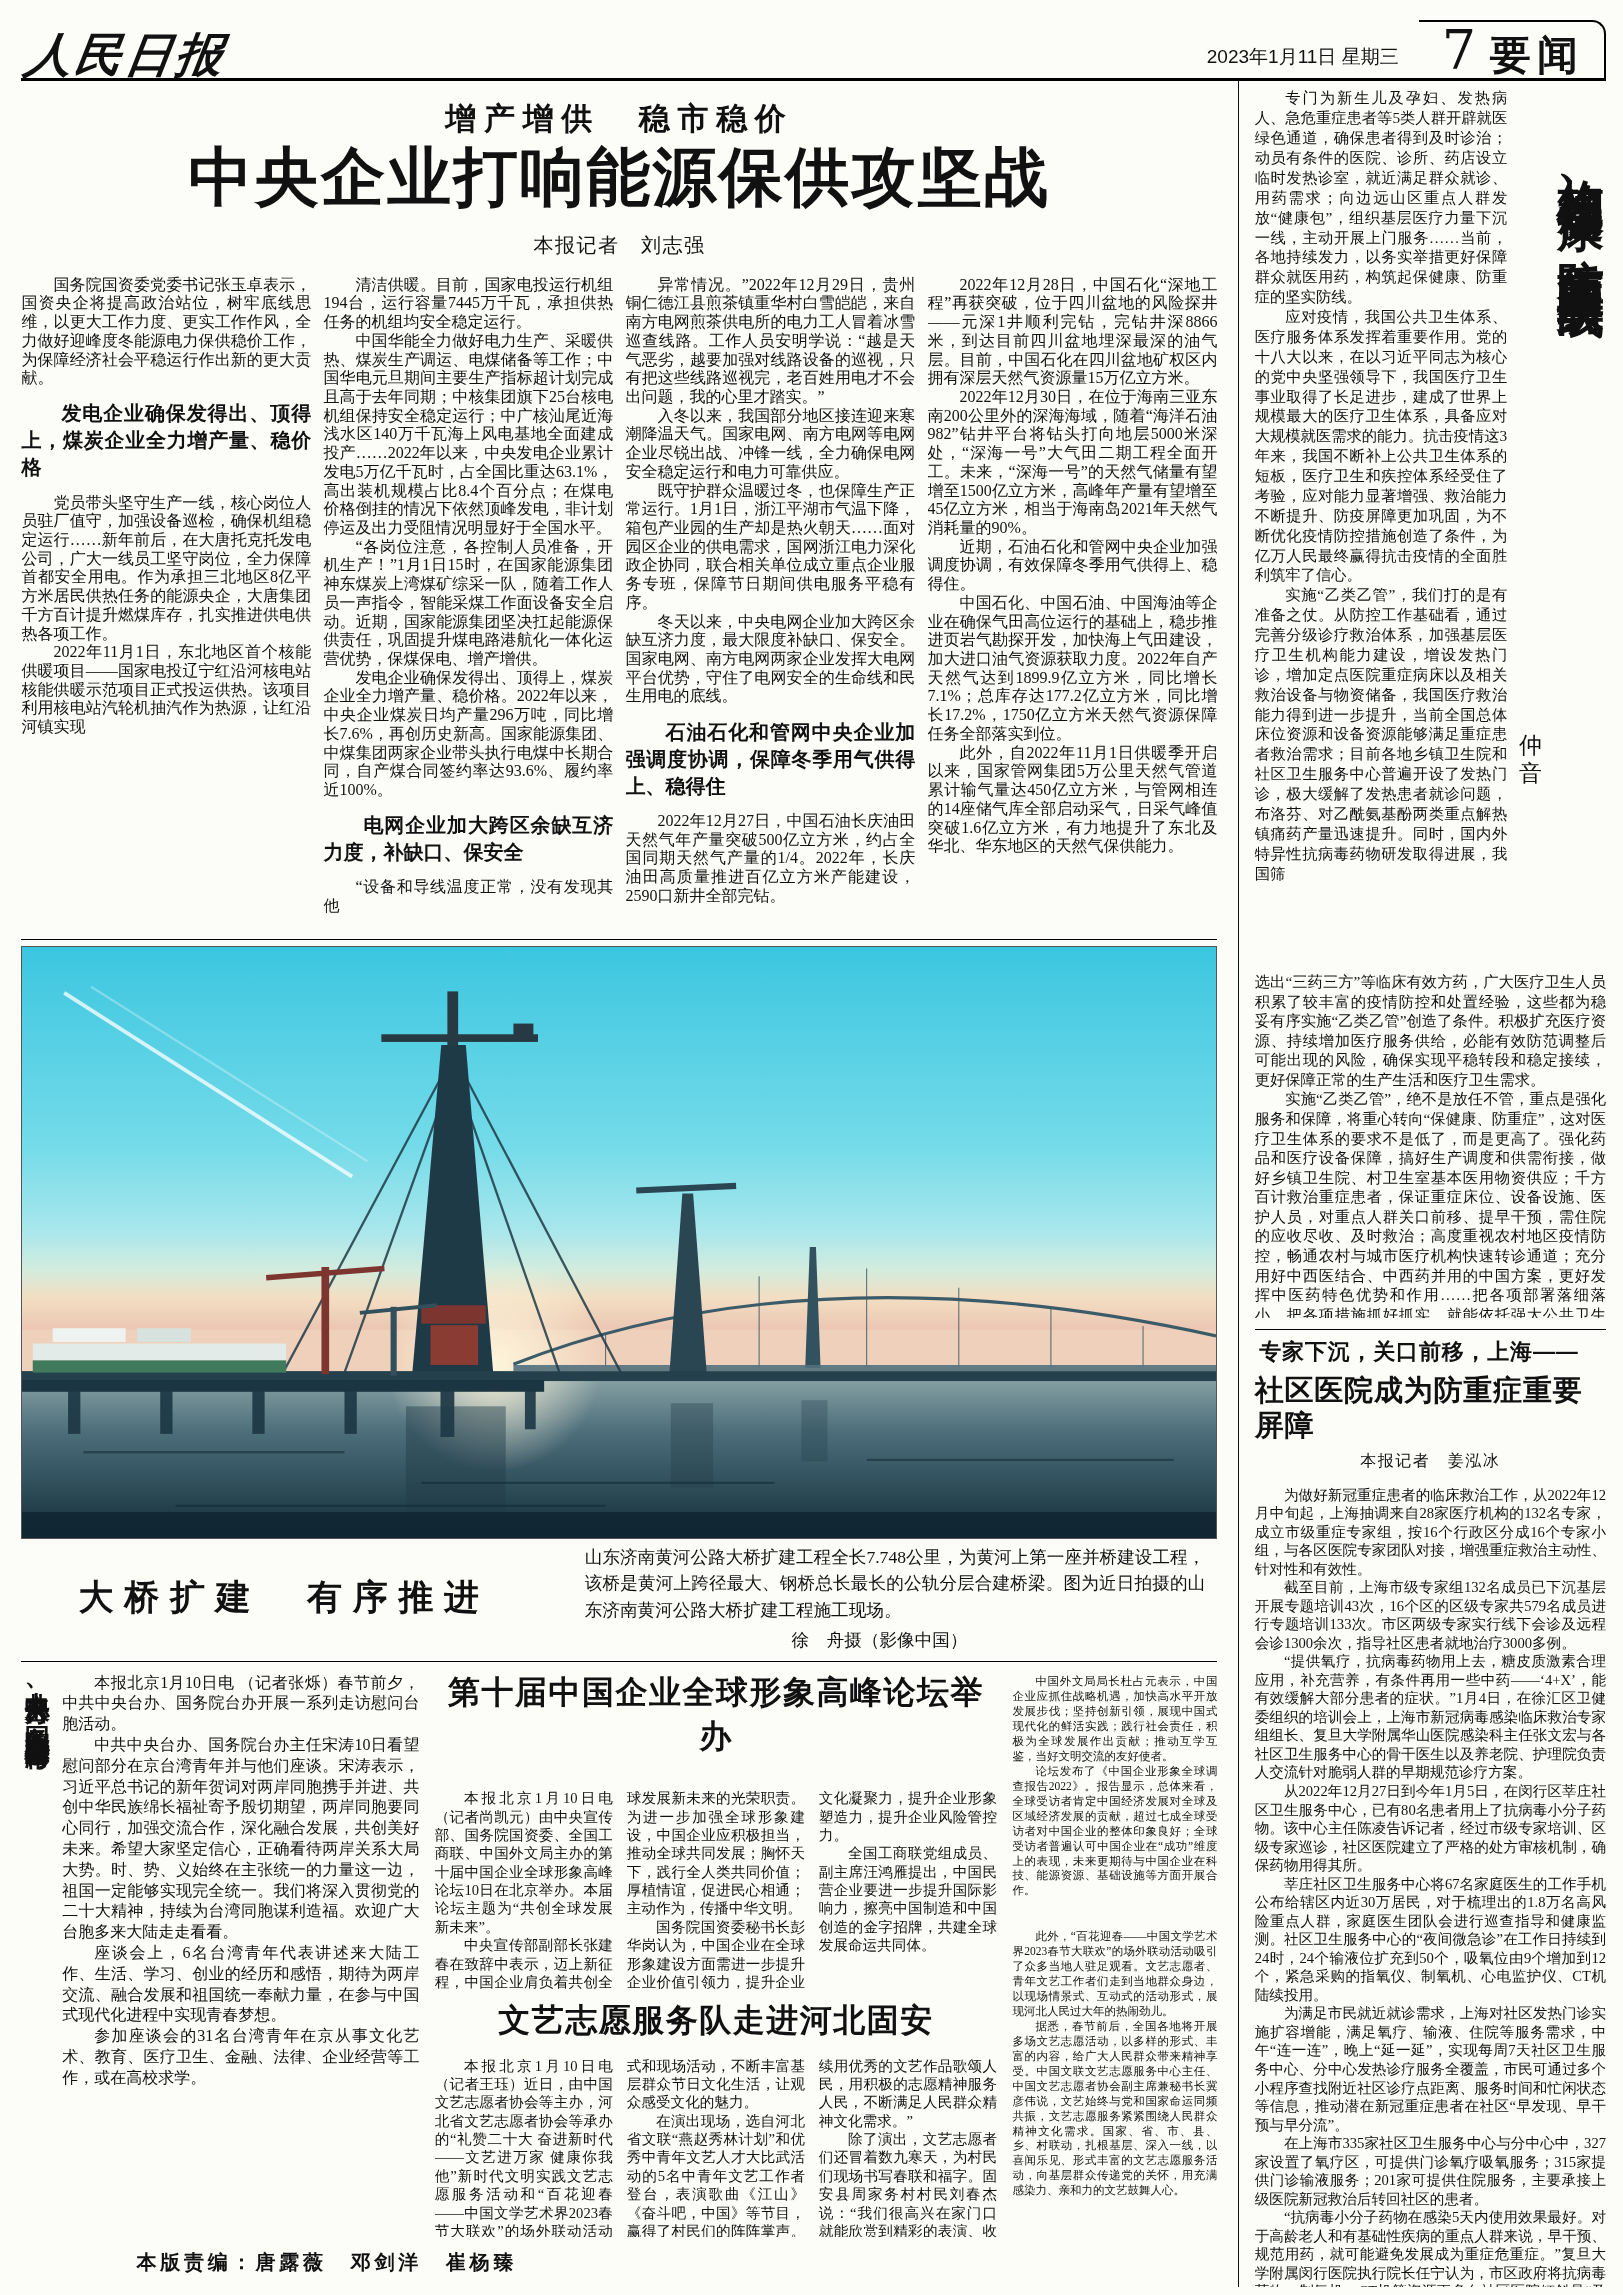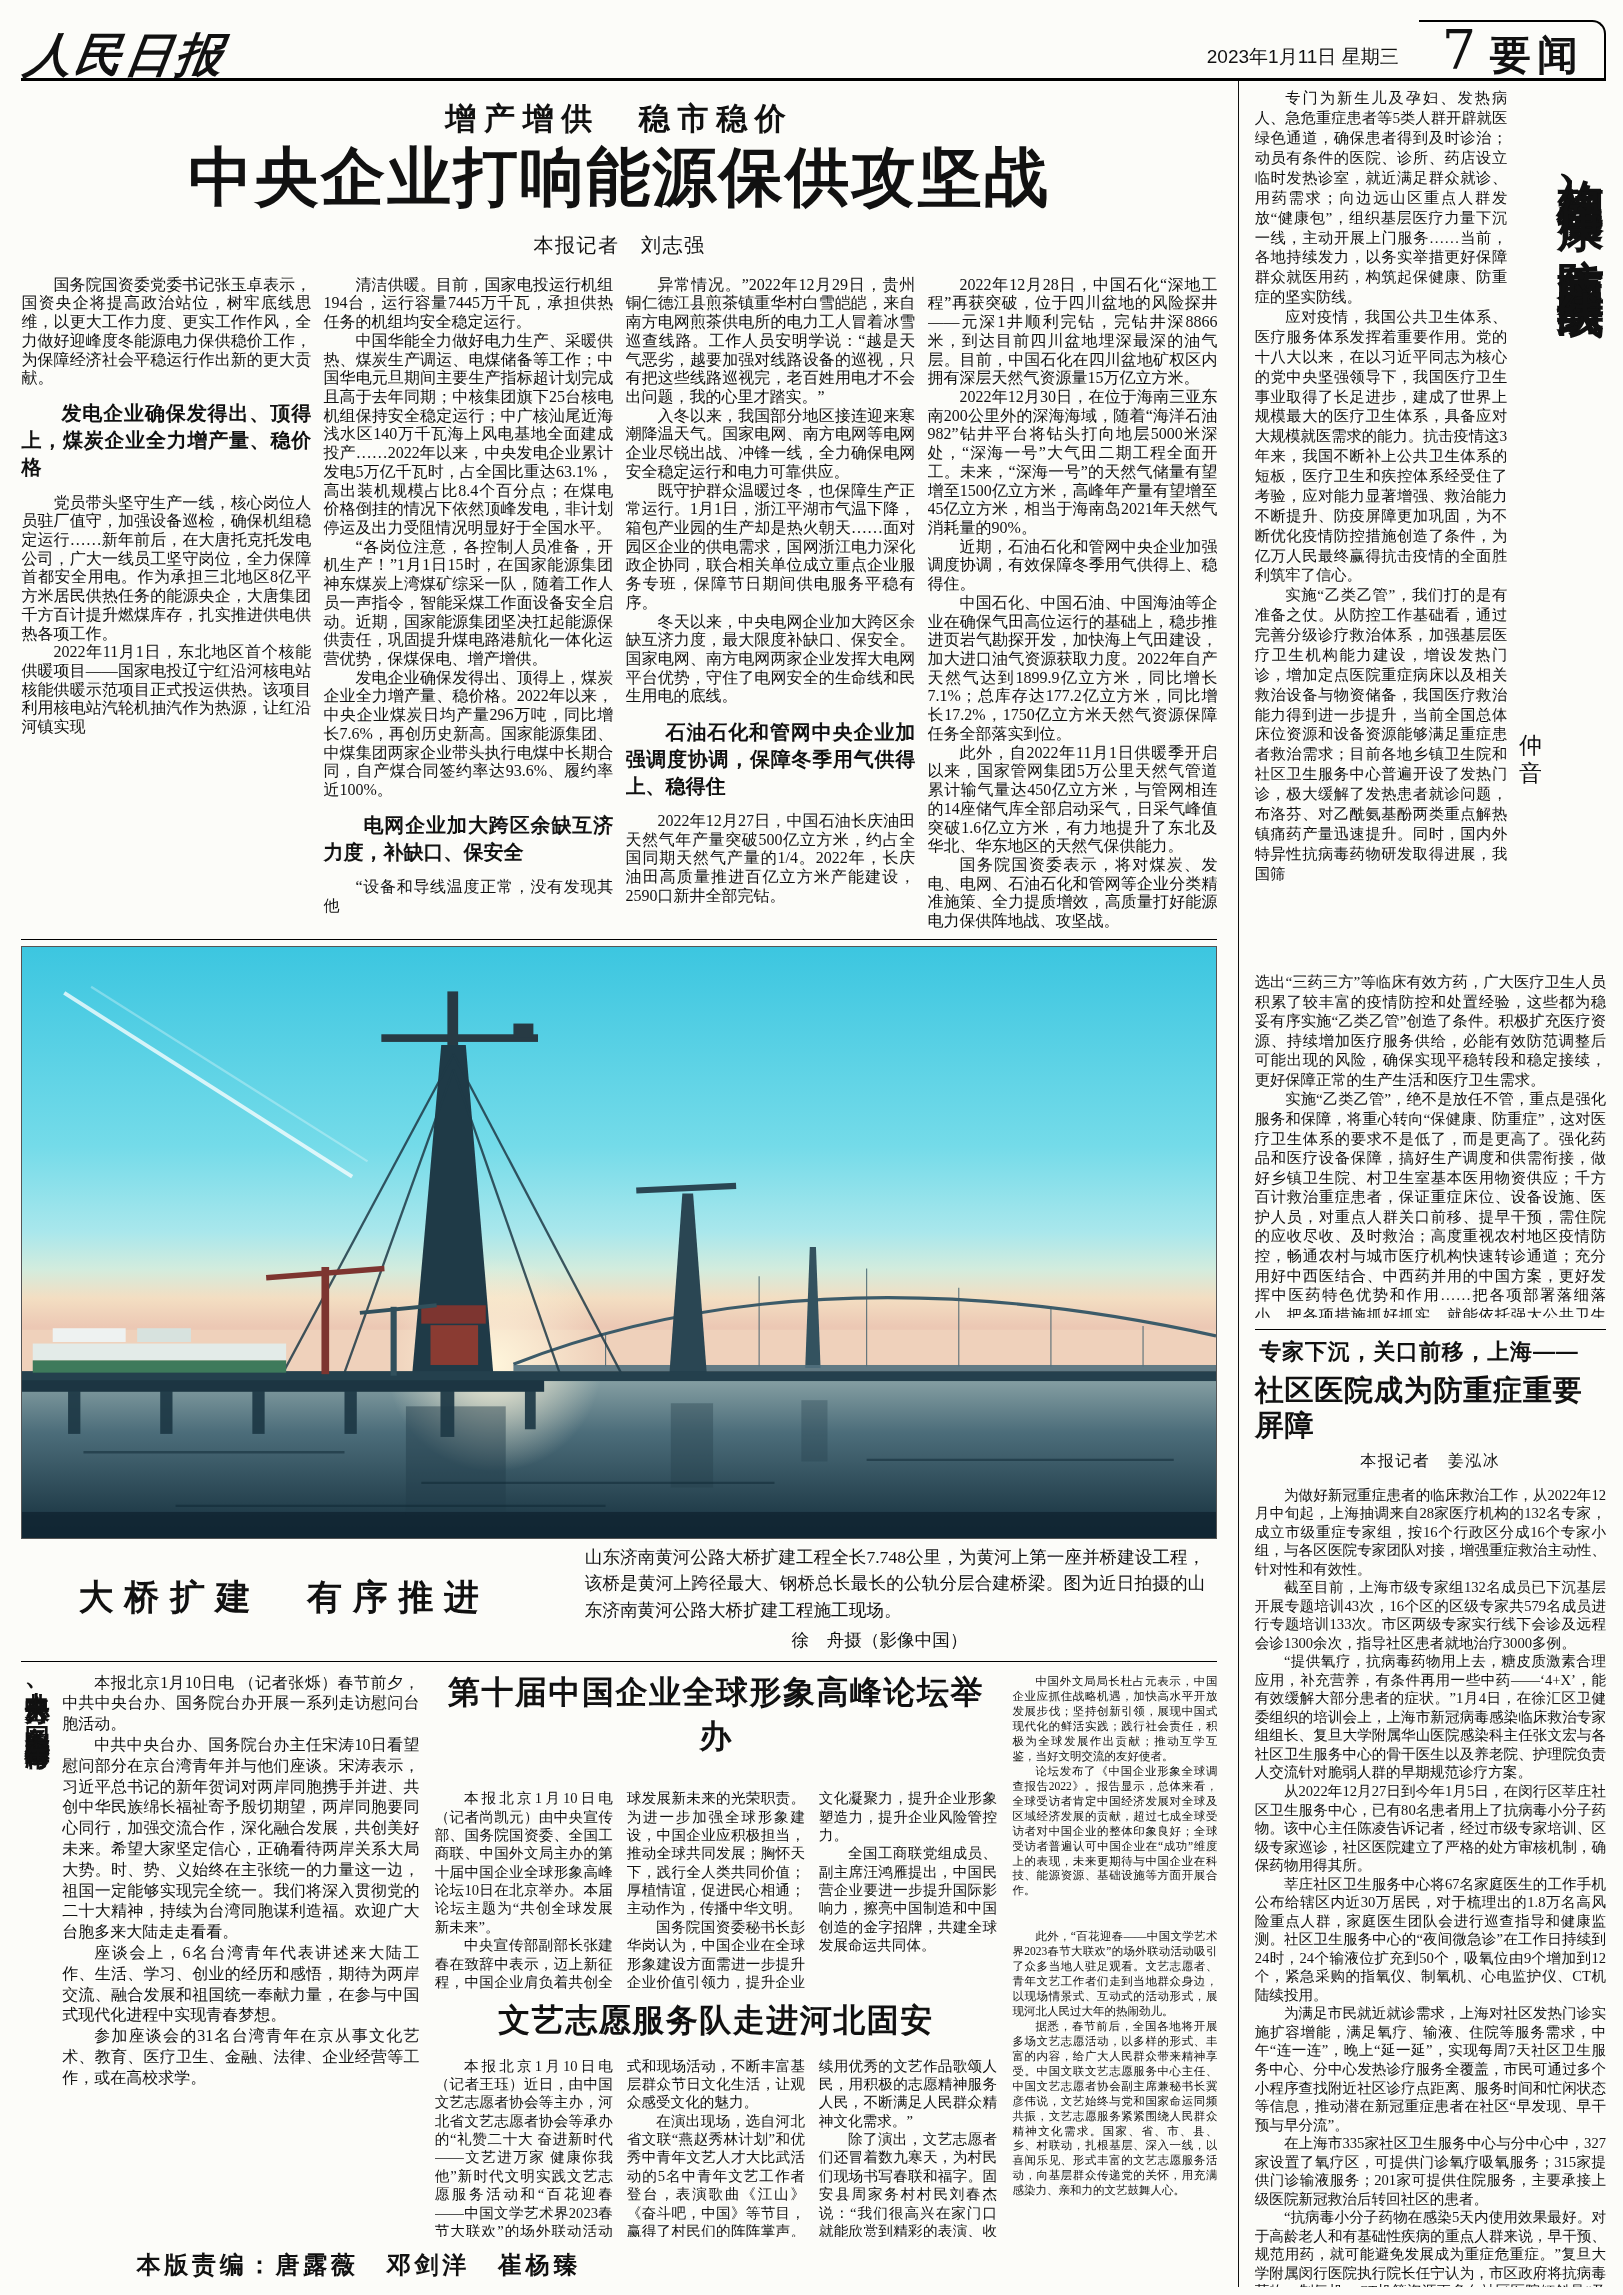--- a/index.html
+++ b/index.html
@@ -46,21 +46,21 @@
   .taiban-body p{margin:0;text-indent:2em;}
   .mid{flex:1;padding:0 15.3px;overflow:hidden;}
   .mid-head{text-align:center;font-family:"Liberation Sans",sans-serif;font-weight:900;font-size:32px;margin:4.6px 0 13.8px;letter-spacing:1.5px;}
   .mid-body{column-count:3;column-gap:13.8px;font-size:14.6px;line-height:1.26;text-align:justify;overflow:hidden;}
   .forum-body{height:205px;margin-top:30px;}
   .guan-body{height:257px;}
   .mid-body p{margin:0;text-indent:2em;}
   .side-col{width:205px;flex-shrink:0;font-size:11.5px;line-height:1.3;text-align:justify;padding-top:7.7px;overflow:hidden;}
   .side-col p{margin:0;text-indent:2em;}
   .side-gap{height:31px;}
-  .editors{font-family:Liberation Sans, sans-serif;font-weight:700;font-size:24px;margin:12.3px 0 0 115px;letter-spacing:3.8px;}
+  .editors{font-family:Liberation Sans, sans-serif;font-weight:700;font-size:20px;margin:12.3px 0 0 115px;letter-spacing:3.8px;}
   
   .ed-top{display:flex;height:879px;overflow:hidden;padding-top:7.7px;}
   .ed-text{flex:1;font-size:15.3px;line-height:1.3;text-align:justify;overflow:hidden;}
   .ed-text p{margin:0;text-indent:2em;}
   .ed-author{writing-mode:vertical-rl;text-orientation:upright;font-size:23px;letter-spacing:26px;
              padding:628px 3.1px 0 7.7px;white-space:nowrap;}
   .ed-headline{writing-mode:vertical-rl;text-orientation:upright;font-family:"Liberation Sans",sans-serif;
                font-weight:900;font-size:47px;line-height:1.05;letter-spacing:4.6px;padding:54px 0 0 7.7px;}
   .ed-wide{height:346px;overflow:hidden;font-size:15.3px;line-height:1.28;text-align:justify;margin-top:4.6px;}
   .ed-wide p{margin:0;text-indent:2em;}
@@ -118,21 +118,20 @@
               <p>冬天以来，中央电网企业加大跨区余缺互济力度，最大限度补缺口、保安全。国家电网、南方电网两家企业发挥大电网平台优势，守住了电网安全的生命线和民生用电的底线。</p>
               <h3>石油石化和管网中央企业加强调度协调，保障冬季用气供得上、稳得住</h3>
               <p>2022年12月27日，中国石油长庆油田天然气年产量突破500亿立方米，约占全国同期天然气产量的1/4。2022年，长庆油田高质量推进百亿立方米产能建设，2590口新井全部完钻。</p>
             </div>
           <div class="col">
               <p>2022年12月28日，中国石化“深地工程”再获突破，位于四川盆地的风险探井——元深1井顺利完钻，完钻井深8866米，到达目前四川盆地埋深最深的油气层。目前，中国石化在四川盆地矿权区内拥有深层天然气资源量15万亿立方米。</p>
               <p>2022年12月30日，在位于海南三亚东南200公里外的深海海域，随着“海洋石油982”钻井平台将钻头打向地层5000米深处，“深海一号”大气田二期工程全面开工。未来，“深海一号”的天然气储量有望增至1500亿立方米，高峰年产量有望增至45亿立方米，相当于海南岛2021年天然气消耗量的90%。</p>
               <p>近期，石油石化和管网中央企业加强调度协调，有效保障冬季用气供得上、稳得住。</p>
               <p>中国石化、中国石油、中国海油等企业在确保气田高位运行的基础上，稳步推进页岩气勘探开发，加快海上气田建设，加大进口油气资源获取力度。2022年自产天然气达到1899.9亿立方米，同比增长7.1%；总库存达177.2亿立方米，同比增长17.2%，1750亿立方米天然气资源保障任务全部落实到位。</p>
               <p>此外，自2022年11月1日供暖季开启以来，国家管网集团5万公里天然气管道累计输气量达450亿立方米，与管网相连的14座储气库全部启动采气，日采气峰值突破1.6亿立方米，有力地提升了东北及华北、华东地区的天然气保供能力。</p>
-              <p>国务院国资委表示，将对煤炭、发电、电网、石油石化和管网等企业分类精准施策、全力提质增效，高质量打好能源电力保供阵地战、攻坚战。</p>
             </div>
         </div>
       </article>
 
       <hr class="rule">
 
       <div class="photo">
         <svg viewBox="0 0 1555 772" preserveAspectRatio="none">
           <defs>
             <linearGradient id="sky" x1="0" y1="0" x2="0" y2="1">

